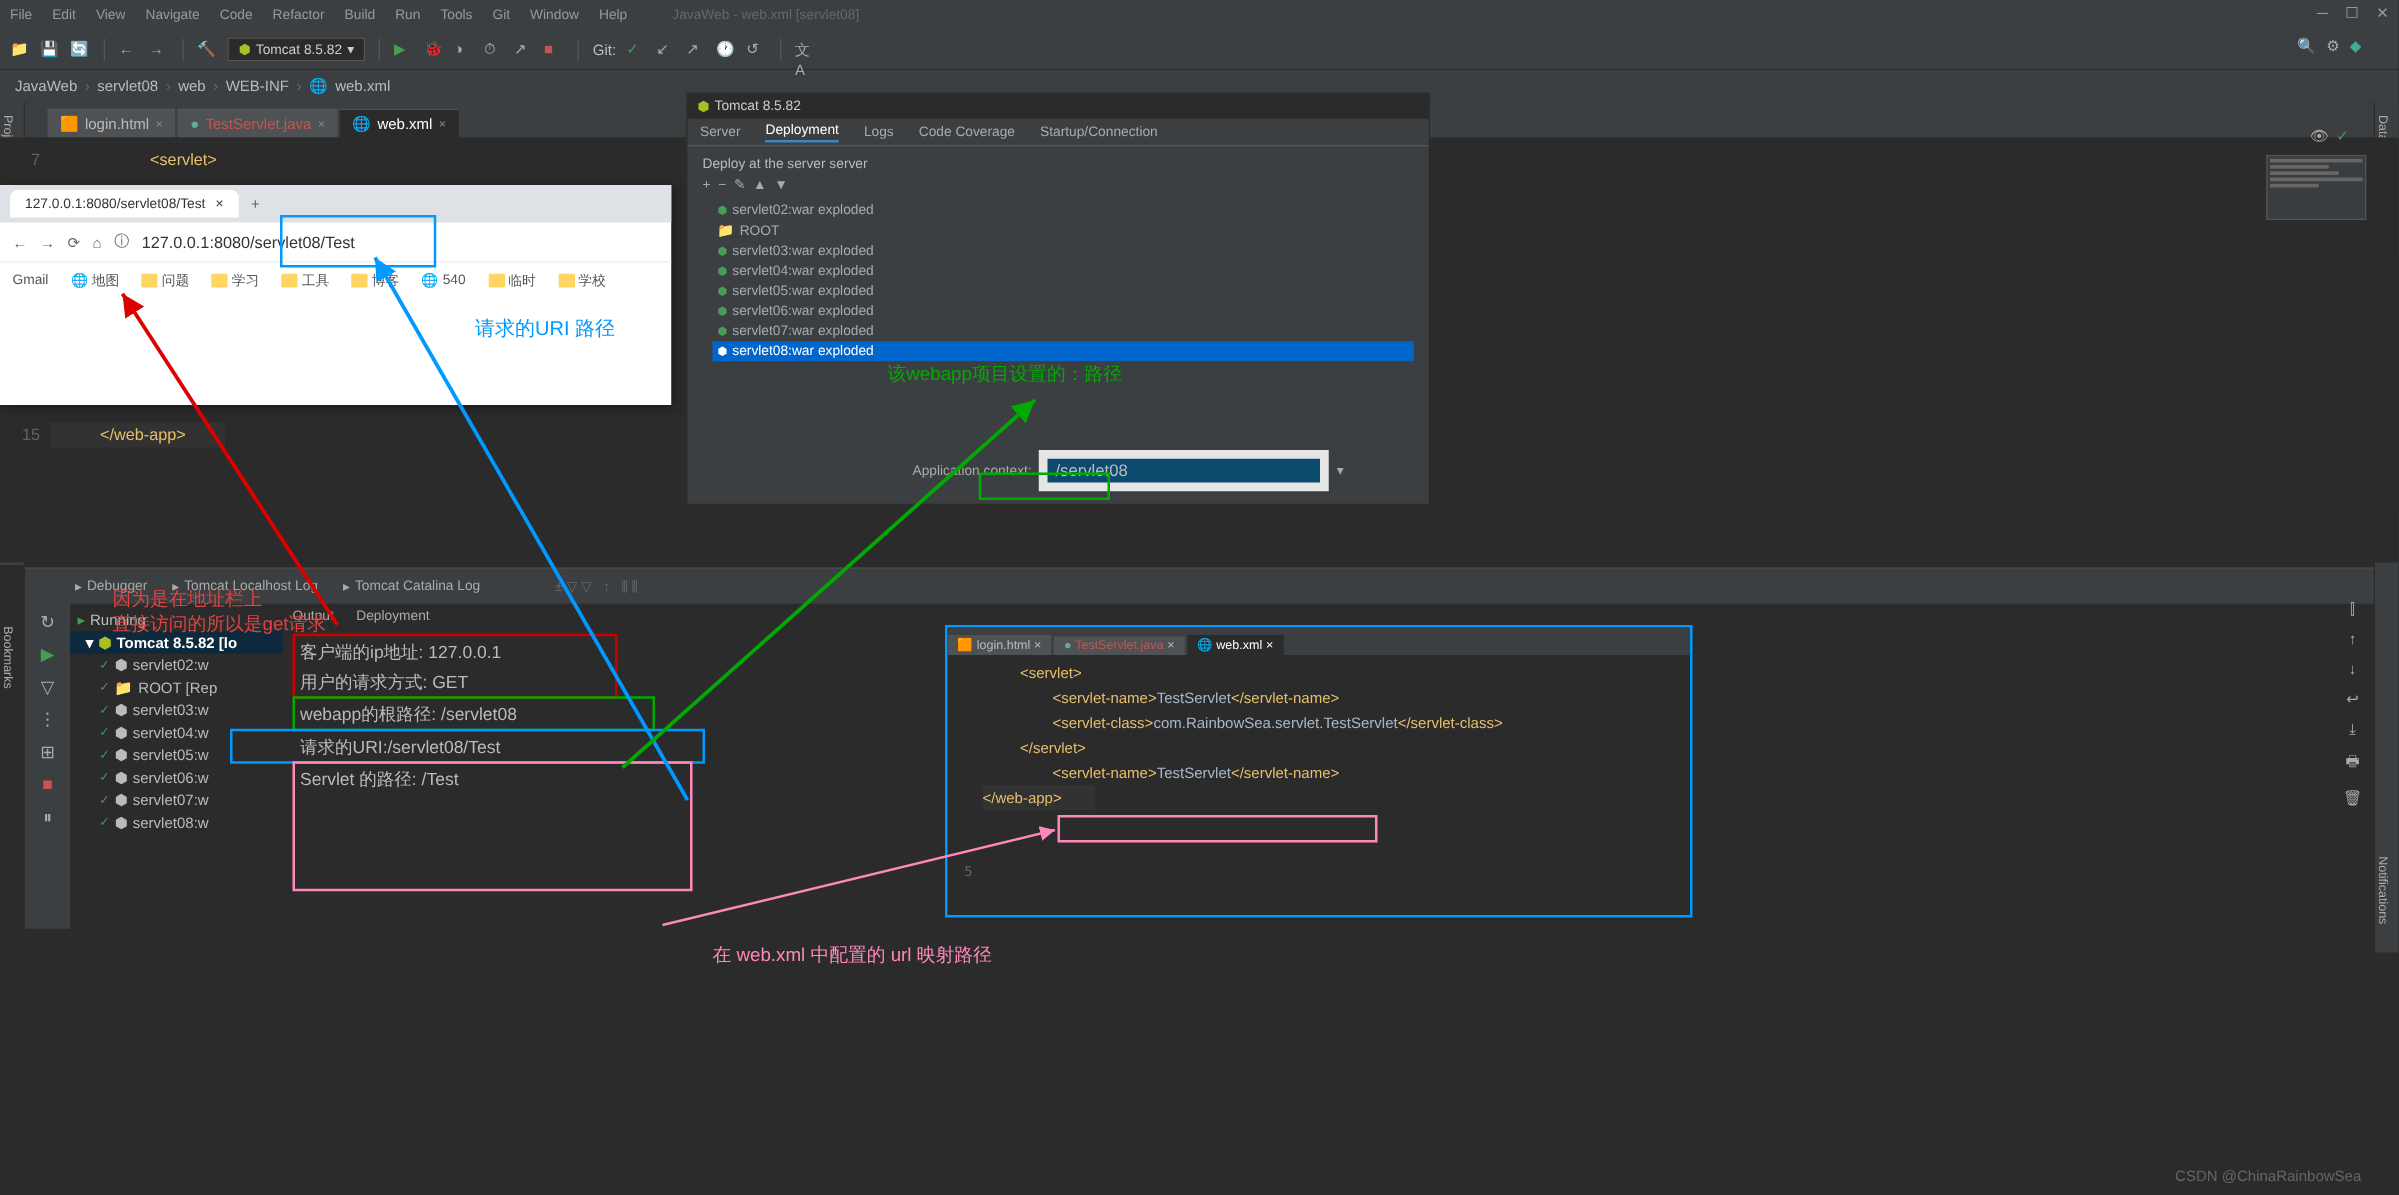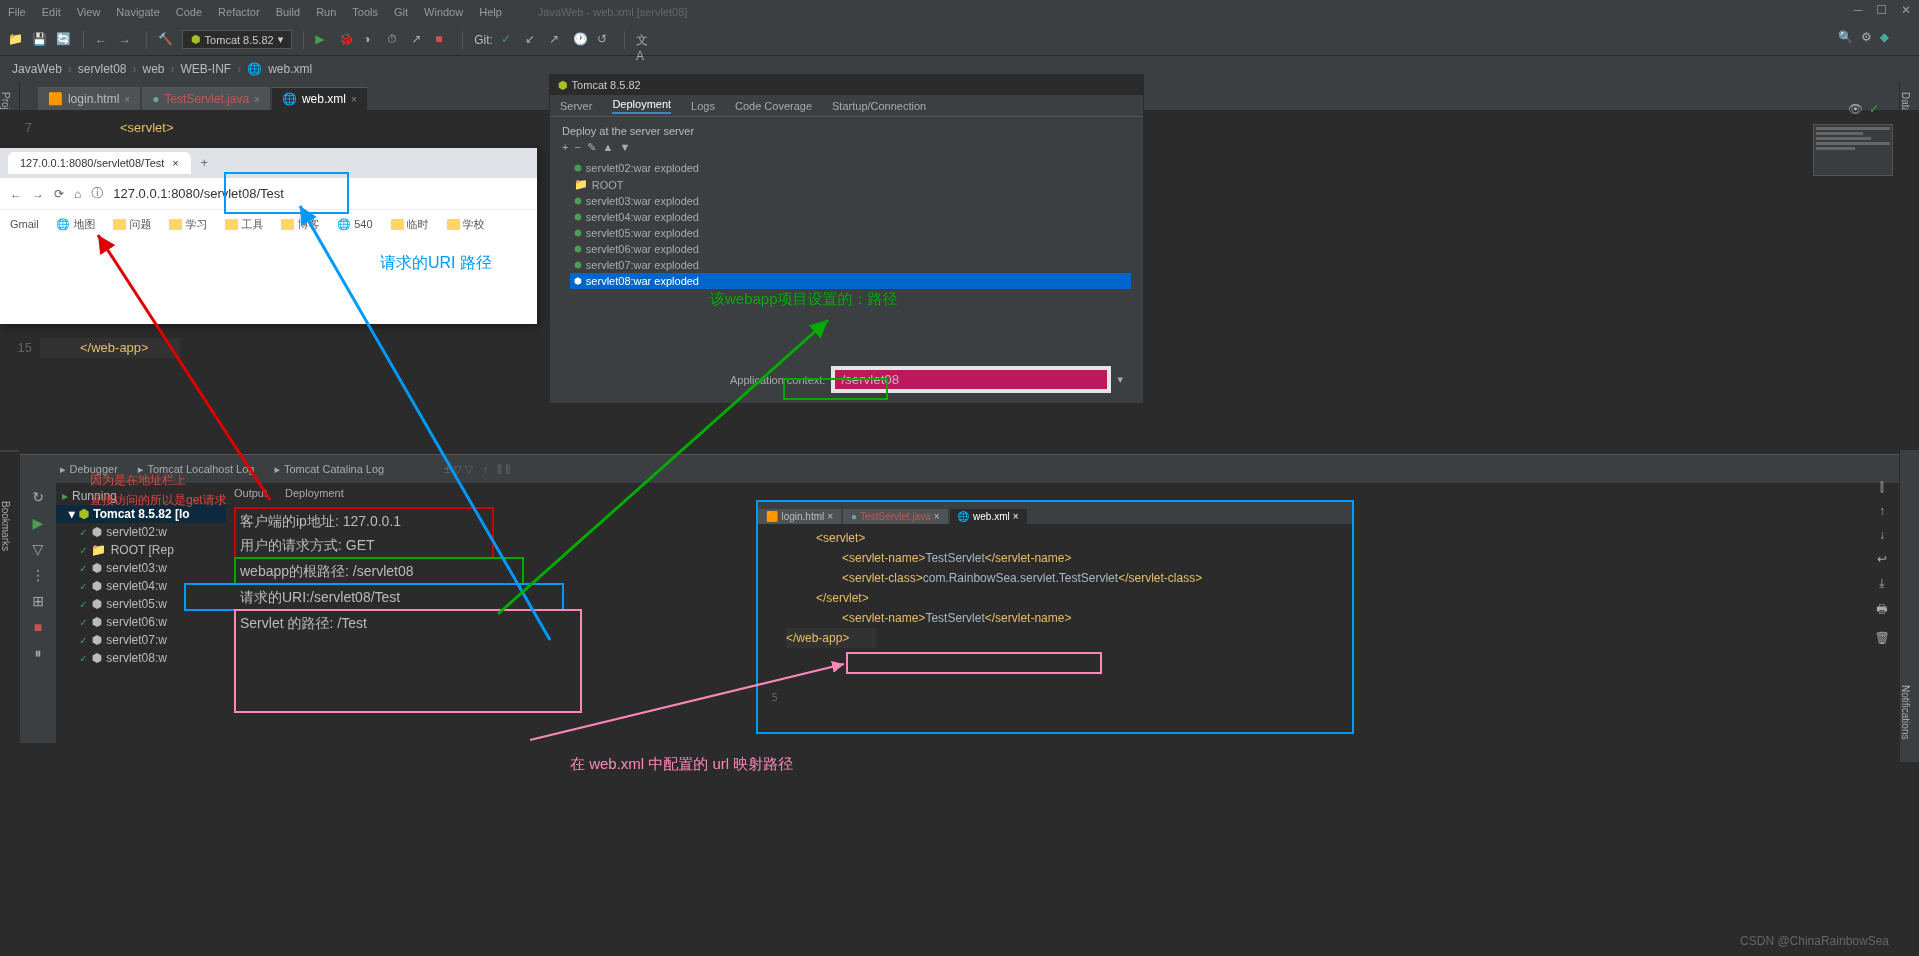--- a/index.html
+++ b/index.html
@@ -45,21 +45,21 @@
 .cfg-title{height:20px;background:#2b2b2b;display:flex;align-items:center;padding:0 8px;color:#ccc;gap:4px}
 .cfg-tabs{height:22px;display:flex;align-items:center;padding:0 180px 0 10px;gap:20px;color:#aaa;border-bottom:1px solid #555}
 .cfg-tabs span{cursor:pointer}
 .cfg-tabs .active{border-bottom:2px solid #3c86c4;color:#fff;padding-bottom:2px}
 .cfg-body{padding:8px 12px}
 .cfg-list{margin-top:6px;padding-left:8px}
 .cfg-item{padding:2px 4px;color:#aaa;display:flex;align-items:center;gap:4px}
 .cfg-item.sel{background:#0066cc;color:#fff}
 .cfg-item .d-ico{color:#499c54;font-size:9px}
 .cfg-app{position:absolute;bottom:10px;left:180px;display:flex;align-items:center;gap:6px;color:#aaa}
-.cfg-app input{background:#be185d;border:4px solid #e5e5e5;padding:2px 6px;color:#bbb;width:280px}
+.cfg-app input{background:#0c4a6e;border:7px solid #e5e5e5;padding:2px 6px;color:#bbb;width:232px}
 .ctx-box{position:absolute;left:233px;bottom:3px;width:105px;height:22px;border:2px solid #0a0;pointer-events:none}
 .webapp-label{position:absolute;left:710px;top:290px;color:#0a0;font-size:15px}
 
 .services{position:absolute;left:20px;top:454px;right:20px;height:310px;background:#2b2b2b;border-top:1px solid #555}
 .svc-title{height:24px;background:#3c3f41;display:flex;align-items:center;padding:0 10px;color:#ccc;font-size:12px;justify-content:space-between}
 .svc-toolbar{height:28px;background:#3c3f41;display:flex;align-items:center;padding:0 40px;gap:20px;color:#aaa;font-size:11px}
 .svc-link{display:flex;align-items:center;gap:4px;cursor:pointer}
 .svc-main{display:flex;height:260px}
 .svc-left{width:36px;background:#3c3f41;display:flex;flex-direction:column;align-items:center;gap:10px;padding-top:6px}
 .svc-left div{color:#aaa;cursor:pointer;font-size:14px}
@@ -77,21 +77,21 @@
 
 .inner-editor{position:absolute;left:756px;top:500px;width:598px;height:234px;border:2px solid #09f;background:#2b2b2b}
 .ie-tabs{height:22px;background:#3c3f41;display:flex;align-items:flex-end}
 .ie-tab{background:#4e5254;padding:2px 8px;margin-right:2px;font-size:10px;color:#bbb;display:flex;align-items:center;gap:3px}
 .ie-tab.active{background:#2b2b2b;color:#fff}
 .ie-code{display:flex;height:210px}
 .ie-gutter{width:20px;text-align:right;color:#606366;font-family:Consolas,monospace;font-size:11px;line-height:20px;padding-top:4px}
 .ie-body{flex:1;font-family:Consolas,monospace;font-size:12px;line-height:20px;padding:4px 8px;color:#a9b7c6}
 .txt{color:#a9b7c6}
 .url-pat-box{position:absolute;left:88px;top:150px;width:256px;height:22px;border:2px solid #f8b;pointer-events:none}
-.red-note{position:absolute;left:90px;top:470px;color:#d44;font-size:12px;line-height:20px}
+.red-note{position:absolute;left:90px;top:470px;color:#d44;font-size:15px;line-height:20px}
 .xml-note{position:absolute;left:570px;top:755px;color:#f8b;font-size:15px}
 .csdn{position:absolute;right:30px;bottom:8px;color:#666;font-size:12px}
 .eye-check{position:absolute;right:40px;top:102px;display:flex;gap:6px;color:#aaa}
 .eye-check .chk{color:#499c54}
 .mini{position:absolute;right:26px;top:124px;width:80px;height:52px;background:#3a3d40;border:1px solid #555}
 .mini .l{height:3px;margin:2px;background:#666}
 .ide-far-right{position:absolute;right:26px;top:480px;width:22px;height:280px;display:flex;flex-direction:column;align-items:center;gap:10px;color:#aaa}
 svg.arrow{position:absolute;pointer-events:none}
 </style>
 </head>
@@ -385,21 +385,21 @@
         <div class="r-box" style="width:260px;padding:0 4px">
           <div>客户端的ip地址: 127.0.0.1</div>
           <div>用户的请求方式: GET</div>
         </div>
         <div class="g-box" style="width:290px;padding:0 4px;margin-top:-2px">
             <div>webapp的根路径: /servlet08</div>
           </div>
         <div class="b-box" style="width:380px;padding:0 4px;margin-top:-2px;margin-left:-50px;padding-left:54px">
             <div>请求的URI:/servlet08/Test</div>
           </div>
-        <div class="p-box" style="width:348px;height:104px;padding:0 4px;margin-top:-2px">
+        <div class="p-box" style="width:320px;height:104px;padding:0 4px;margin-top:-2px">
             <div>Servlet 的路径: /Test</div>
           </div>
       </div>
     </div>
   </div>
 </div>
 
 <div class="red-note">
   <div>因为是在地址栏上</div>
   <div>直接访问的所以是get请求</div>

